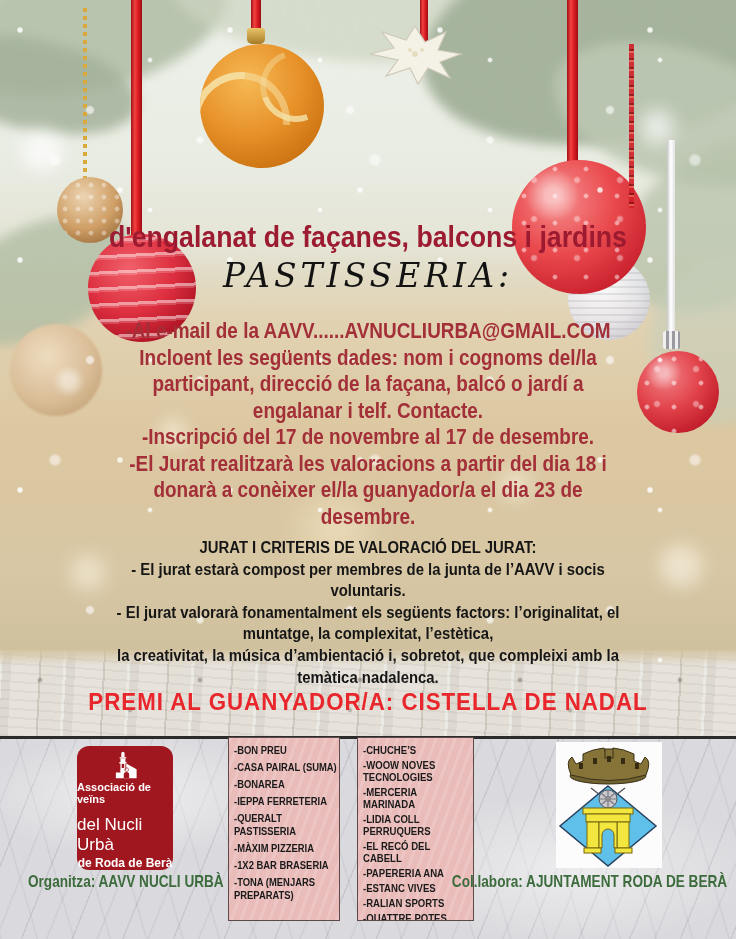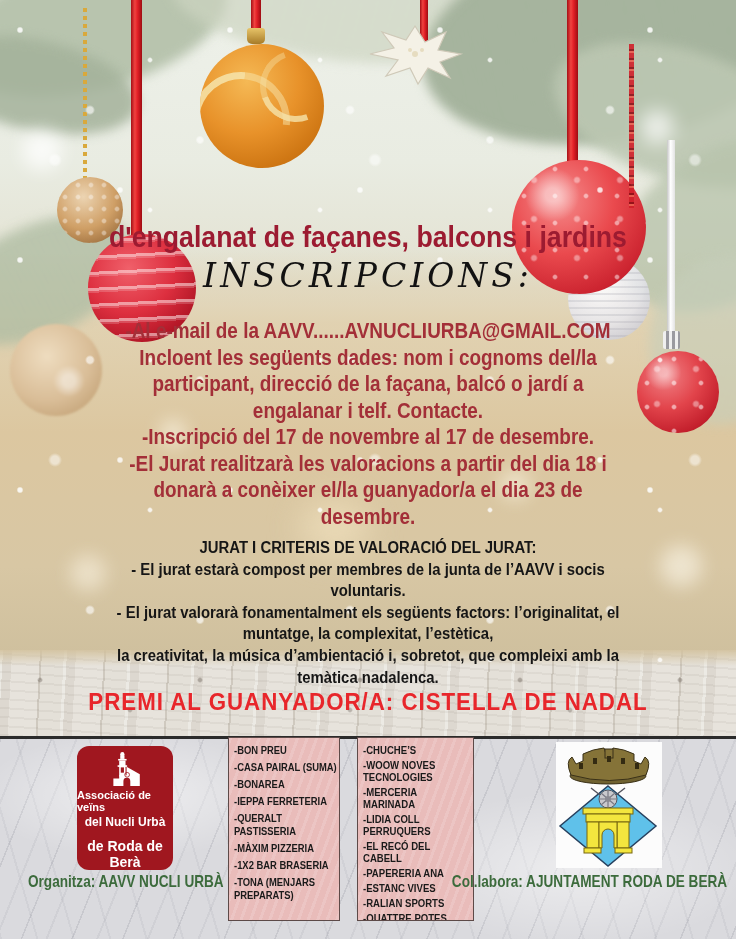--- a/index.html
+++ b/index.html
@@ -142,22 +142,22 @@
   .pinkbox.left{left:228px;width:112px;}
   .pinkbox.right{left:357px;width:117px;}
   .col-inner{width:124px;transform:scaleX(.855);transform-origin:0 0;}
   .pinkbox.right .col-inner{transform:scaleX(.87);}
   .sponsor{font-size:11px;font-weight:bold;color:#1a1a1a;line-height:13px;margin-bottom:4px;}
   .pinkbox.right .sponsor{line-height:12px;margin-bottom:3px;}
   .aavv-logo{position:absolute;left:77px;top:746px;width:96px;height:124px;z-index:5;
     background:#a0171f;border-radius:12px;display:flex;flex-direction:column;align-items:center;}
   .aavv-logo svg{margin-top:5px;}
   .logo-l1{color:#fff;font-size:11px;font-weight:bold;margin-top:1px;}
-  .logo-l2{color:#fff;font-size:12px;font-weight:bold;margin-top:2px;}
-  .logo-l3{color:#fff;font-size:14px;font-weight:bold;margin-top:9px;text-align:center;}
+  .logo-l2{color:#fff;font-size:17px;font-weight:normal;margin-top:10px;}
+  .logo-l3{color:#fff;font-size:12px;font-weight:bold;margin-top:1px;}
   .shield-box{position:absolute;left:556px;top:742px;width:106px;height:126px;z-index:5;background:#fcfcfc;}
   .green-label{position:absolute;top:872px;font-size:17px;font-weight:bold;color:#3c6b3c;z-index:6;white-space:nowrap;}
   .org-label{left:28px;transform:scaleX(.8);transform-origin:0 50%;}
   .collab-label{right:9px;transform:scaleX(.8);transform-origin:100% 50%;}
 </style>
 </head>
 <body>
 
 <div class="poster">
 
@@ -206,21 +206,21 @@
   <div class="orn ribbon ribbon-right"></div>
   <div class="orn ball ball-frost"></div>
   <div class="orn ball ball-red-big"></div>
   <div class="orn tinsel-red"></div>
   <div class="orn ribbon-white"></div>
   <div class="orn cap-silver"></div>
   <div class="orn ball ball-red2"></div>
   <div class="snowdots"></div>
 
   <div class="txt subtitle">d'engalanat de façanes, balcons i jardins</div>
-  <div class="txt inscripcions">INSCRIPCIONS:</div>
+  <div class="txt inscripcions">PASTISSERIA:</div>
   <div class="txt body-red">
       <div>-Al e-mail de la AAVV......AVNUCLIURBA@GMAIL.COM</div>
       <div>Incloent les següents dades: nom i cognoms del/la</div>
       <div>participant, direcció de la façana, balcó o jardí a</div>
       <div>engalanar i telf. Contacte.</div>
       <div>-Inscripció del 17 de novembre al 17 de desembre.</div>
       <div>-El Jurat realitzarà les valoracions a partir del dia 18 i</div>
       <div>donarà a conèixer el/la guanyador/a el dia 23 de</div>
       <div>desembre.</div>
     </div>

